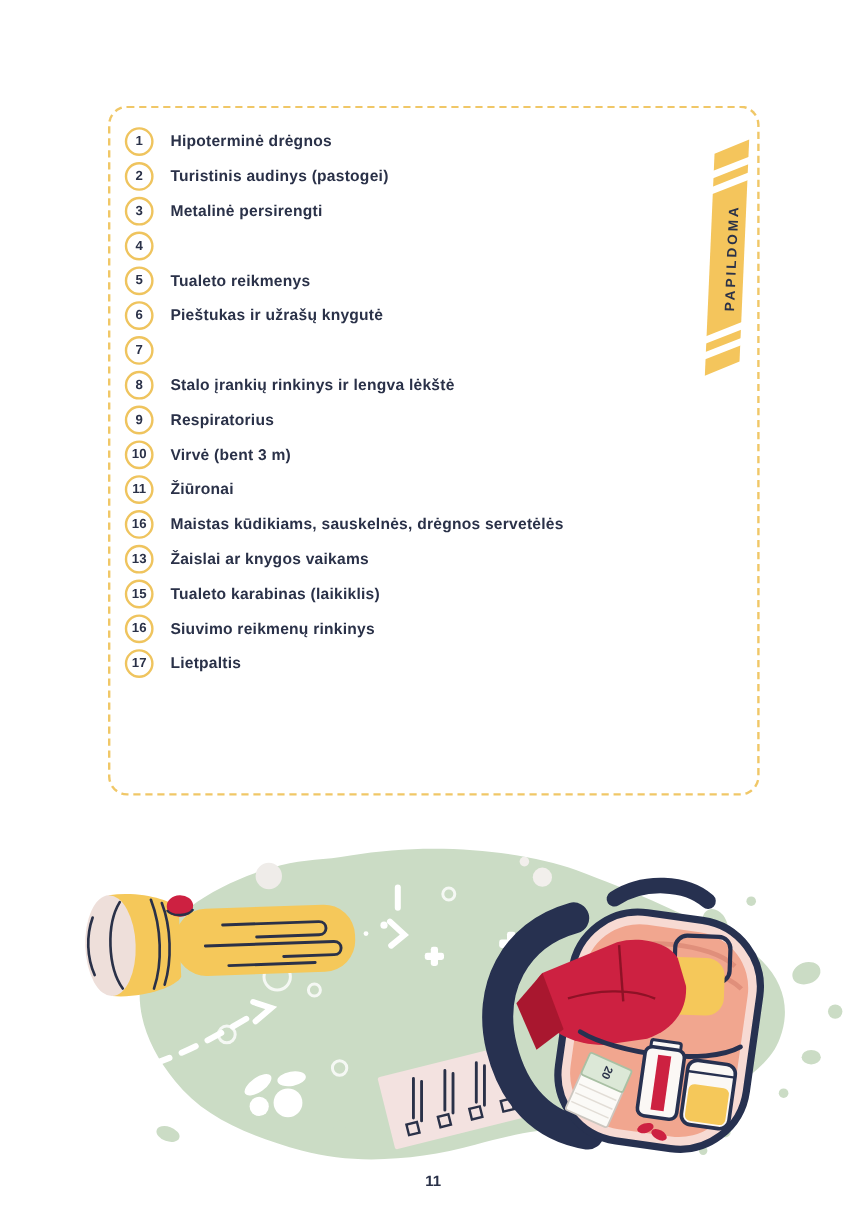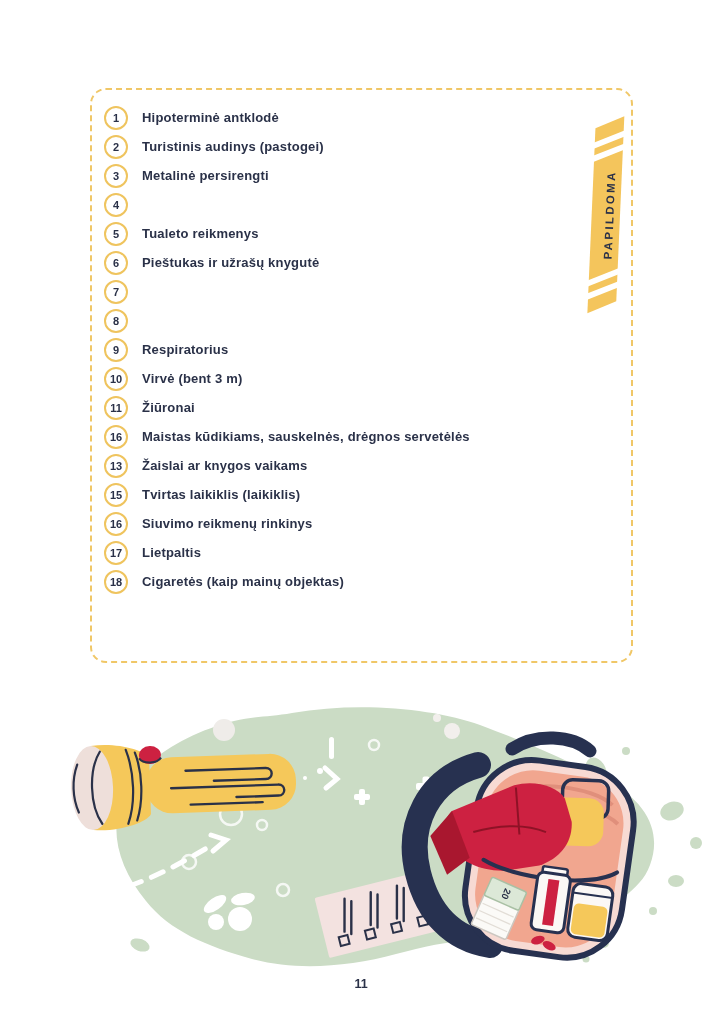--- a/index.html
+++ b/index.html
@@ -25,21 +25,21 @@
 </style>
 </head>
 <body>
 
 <div class="page">
 
   <div class="list-box">
     <div class="supply-list">
         <div class="row">
           <span class="num">1</span>
-          <span class="label">Hipoterminė antklodė</span>
+          <span class="label">Hipoterminė drėgnos</span>
         </div>
         <div class="row">
           <span class="num">2</span>
           <span class="label">Turistinis audinys (pastogei)</span>
         </div>
         <div class="row">
           <span class="num">3</span>
           <span class="label">Metalinė persirengti</span>
         </div>
         <div class="row">
@@ -51,20 +51,21 @@
         </div>
         <div class="row">
           <span class="num">6</span>
           <span class="label">Pieštukas ir užrašų knygutė</span>
         </div>
         <div class="row">
           <span class="num">7</span>
         </div>
         <div class="row">
           <span class="num">8</span>
+          <span class="label">Stalo įrankių rinkinys ir lengva lėkštė</span>
         </div>
         <div class="row">
           <span class="num">9</span>
           <span class="label">Respiratorius</span>
         </div>
         <div class="row">
           <span class="num">10</span>
           <span class="label">Virvė (bent 3 m)</span>
         </div>
         <div class="row">
@@ -74,33 +75,29 @@
         <div class="row">
           <span class="num">16</span>
           <span class="label">Maistas kūdikiams, sauskelnės, drėgnos servetėlės</span>
         </div>
         <div class="row">
           <span class="num">13</span>
           <span class="label">Žaislai ar knygos vaikams</span>
         </div>
         <div class="row">
           <span class="num">15</span>
-          <span class="label">Tvirtas laikiklis (laikiklis)</span>
+          <span class="label">Tualeto karabinas (laikiklis)</span>
         </div>
         <div class="row">
           <span class="num">16</span>
           <span class="label">Siuvimo reikmenų rinkinys</span>
         </div>
         <div class="row">
           <span class="num">17</span>
           <span class="label">Lietpaltis</span>
-        </div>
-        <div class="row">
-          <span class="num">18</span>
-          <span class="label">Cigaretės (kaip mainų objektas)</span>
         </div>
       </div>
   </div>
 
   <svg class="ribbon-svg" width="34" height="232" viewBox="-2 0 36 232">
     <polygon points="0,30 30,16 30,212 0,226" fill="#F4C55C"></polygon>
     <g stroke="#ffffff" stroke-width="6">
       <line x1="-2" y1="49" x2="34" y2="33"></line>
       <line x1="-2" y1="63" x2="34" y2="47"></line>
       <line x1="-2" y1="195" x2="34" y2="179"></line>

